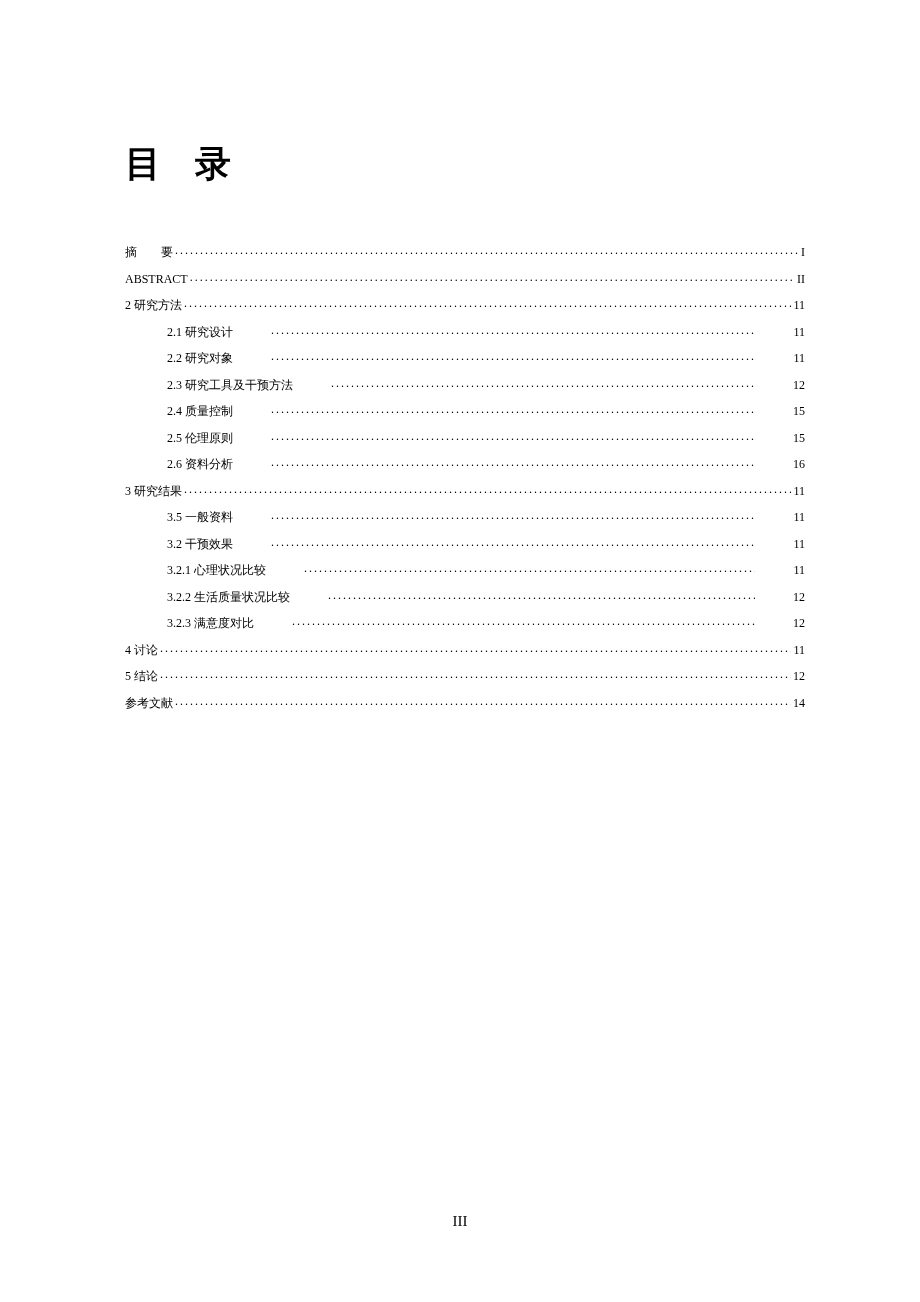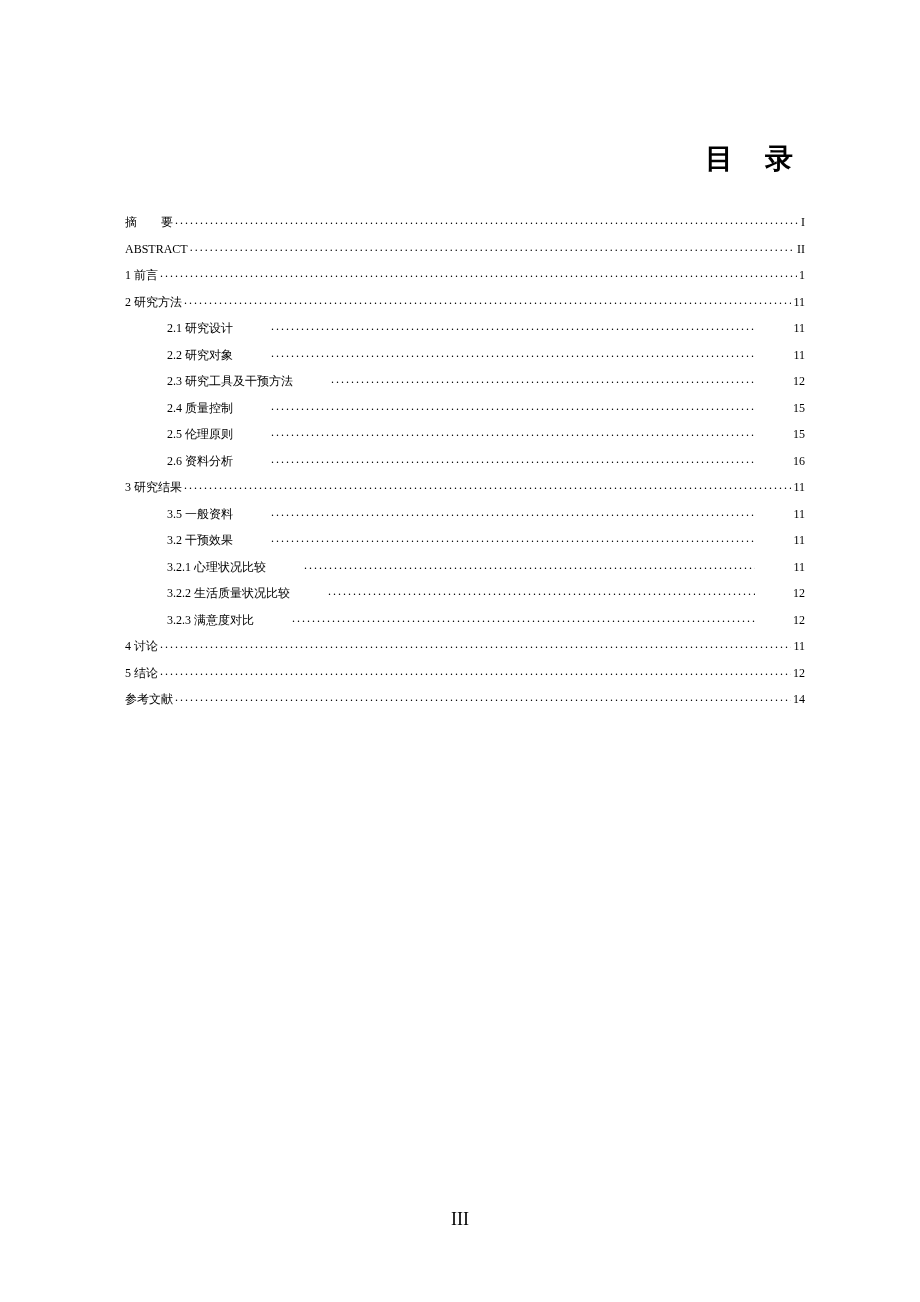--- a/index.html
+++ b/index.html
@@ -12,25 +12,25 @@
       height: 1302px;
       background: #ffffff;
       font-family: "SimSun", "宋体", serif;
       color: #000000;
       position: relative;
     }
     .page {
       padding: 140px 115px 0 125px;
     }
     .title {
-      text-align: right;
-      font-size: 28px;
+      text-align: left;
+      font-size: 36px;
       font-weight: bold;
       letter-spacing: 12px;
-      margin-bottom: 36px;
+      margin-bottom: 55px;
       font-family: "SimHei", "黑体", sans-serif;
     }
     .toc {
       font-size: 12px;
       line-height: 1.0;
     }
     .toc-entry {
       display: flex;
       align-items: baseline;
       margin-bottom: 12.5px;
@@ -68,43 +68,38 @@
     .abstract-label {
       font-family: "Times New Roman", serif;
     }
     .page-number {
       position: absolute;
       bottom: 72px;
       left: 0;
       right: 0;
       text-align: center;
       font-family: "Times New Roman", serif;
-      font-size: 18px;
+      font-size: 15px;
     }
   </style>
 </head>
 <body>
 
 <div class="page">
   <div class="title">目 录</div>
   <div class="toc" id="toc-container">
       <div class="toc-entry">
         <span class="toc-label spaced">摘  要</span>
         <span class="toc-dots"></span>
         <span class="toc-page">I</span>
       </div>
       <div class="toc-entry">
         <span class="toc-label abstract-label">ABSTRACT </span>
         <span class="toc-dots"></span>
         <span class="toc-page">II</span>
-      </div>
-      <div class="toc-entry">
-        <span class="toc-label">1  前言</span>
-        <span class="toc-dots"></span>
-        <span class="toc-page">1</span>
       </div>
       <div class="toc-entry">
         <span class="toc-label">2  研究方法</span>
         <span class="toc-dots"></span>
         <span class="toc-page">11</span>
       </div>
       <div class="toc-entry indent-1">
         <span class="toc-label">2.1  研究设计</span>
         <span class="toc-dots"></span>
         <span class="toc-page">11</span>

